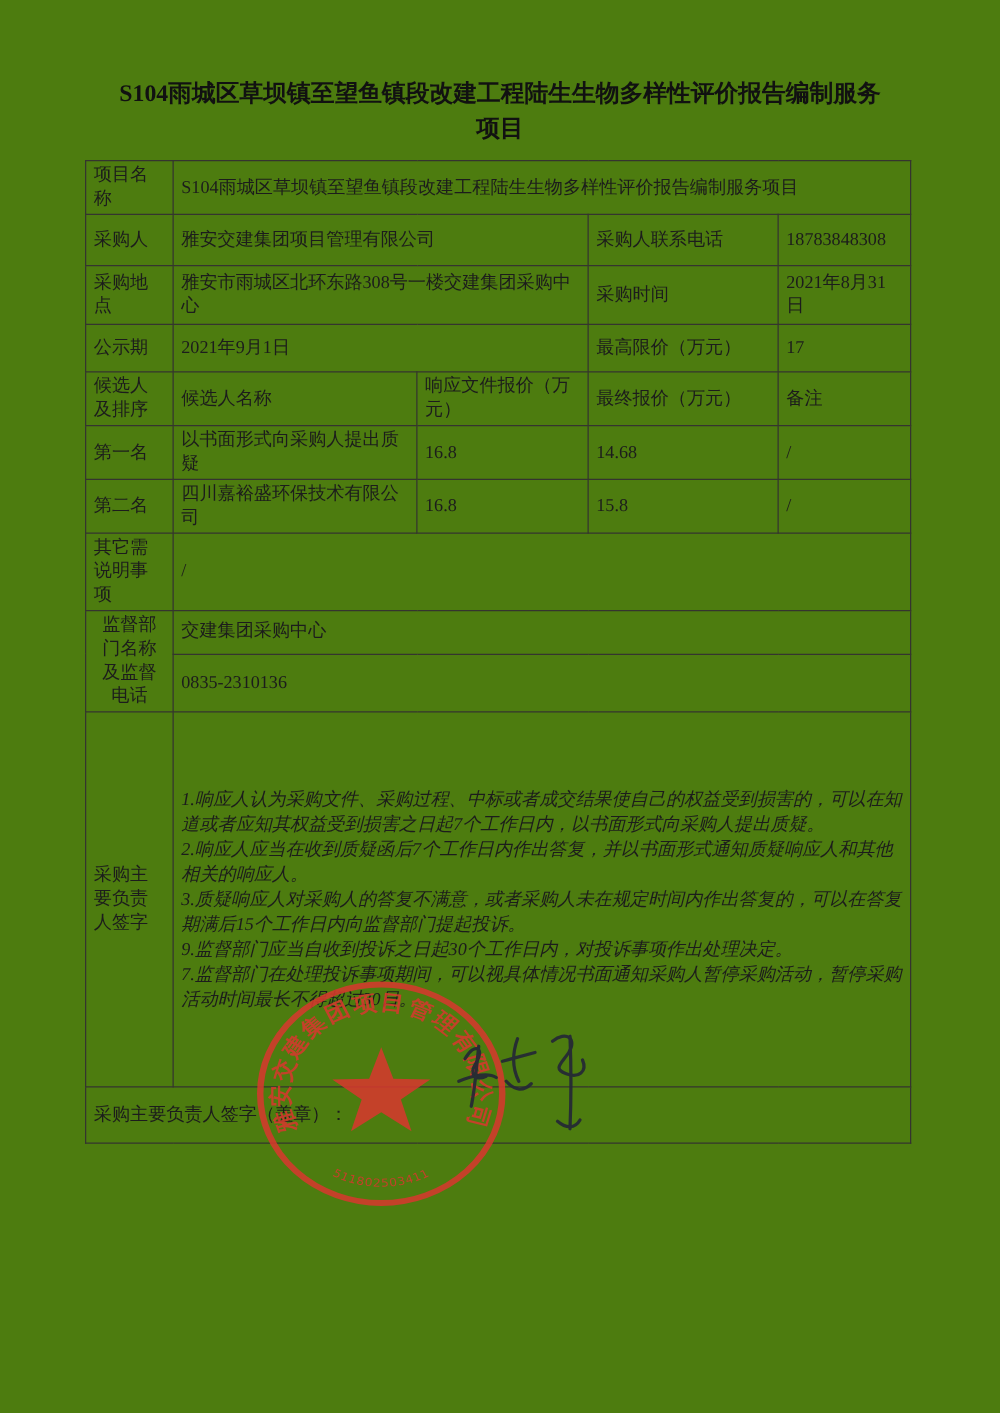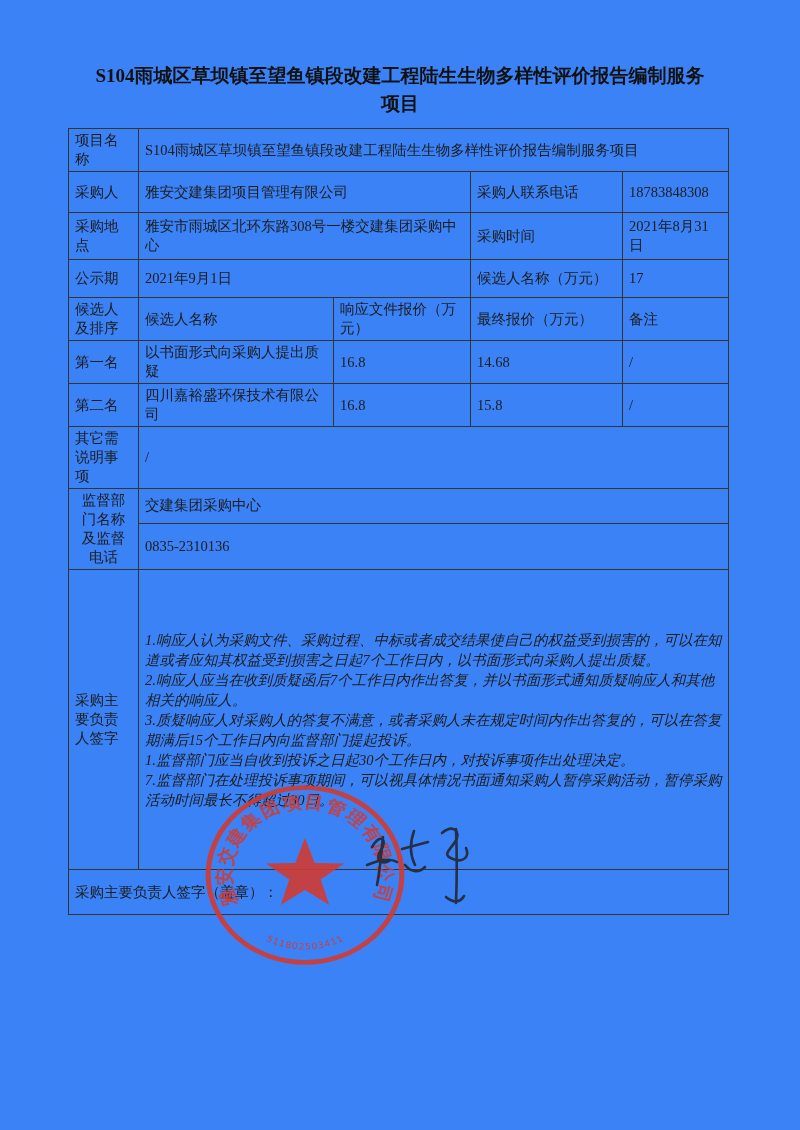--- a/index.html
+++ b/index.html
@@ -1,19 +1,19 @@
 <!DOCTYPE html>
 <html><head>
 <meta charset="utf-8">
 <style>
   * { margin:0; padding:0; box-sizing:border-box; }
   body { background:#e8e8e8; font-family:"Liberation Serif","DejaVu Serif",serif; }
   .page {
     position:relative; width:800px; height:1130px; margin:0 auto;
-    background:#3b82f6; color:#1c1c1c; overflow:hidden;
+    background:#4d7c0f; color:#1c1c1c; overflow:hidden;
   }
   .doc-title {
     position:absolute; top:62px; left:60px; width:680px;
     text-align:center; font-weight:bold; font-size:19px; line-height:28px;
     color:#111;
   }
   table.main {
     position:absolute; left:68px; top:128px; width:660px;
     border-collapse:collapse; table-layout:fixed;
   }
@@ -74,21 +74,21 @@
     <tr style="height:47px">
       <td class="lab">采购地点</td>
       <td colspan="2">雅安市雨城区北环东路308号一楼交建集团采购中心</td>
       <td class="ctr">采购时间</td>
       <td class="ctr">2021年8月31日</td>
     </tr>
 
     <tr style="height:38px">
       <td class="lab">公示期</td>
       <td colspan="2">2021年9月1日</td>
-      <td class="ctr">候选人名称（万元）</td>
+      <td class="ctr">最高限价（万元）</td>
       <td class="ctr">17</td>
     </tr>
 
     <tr style="height:40px">
       <td class="lab">候选人及排序</td>
       <td class="ctr">候选人名称</td>
       <td class="ctr">响应文件报价（万元）</td>
       <td class="ctr">最终报价（万元）</td>
       <td class="ctr">备注</td>
     </tr>
@@ -122,21 +122,21 @@
       <td colspan="4" class="ctr">0835-2310136</td>
     </tr>
 
     <tr style="height:300px">
       <td class="lab">采购主要负责人签字</td>
       <td colspan="4" class="obj-cell">
         <div class="obj-inner">
           <div>1.响应人认为采购文件、采购过程、中标或者成交结果使自己的权益受到损害的，可以在知道或者应知其权益受到损害之日起7个工作日内，以书面形式向采购人提出质疑。</div>
           <div>2.响应人应当在收到质疑函后7个工作日内作出答复，并以书面形式通知质疑响应人和其他相关的响应人。</div>
           <div>3.质疑响应人对采购人的答复不满意，或者采购人未在规定时间内作出答复的，可以在答复期满后15个工作日内向监督部门提起投诉。</div>
-          <div>1.监督部门应当自收到投诉之日起30个工作日内，对投诉事项作出处理决定。</div>
+          <div>9.监督部门应当自收到投诉之日起30个工作日内，对投诉事项作出处理决定。</div>
           <div>7.监督部门在处理投诉事项期间，可以视具体情况书面通知采购人暂停采购活动，暂停采购活动时间最长不得超过30日。</div>
         </div>
       </td>
     </tr>
 
     <tr style="height:45px">
       <td colspan="5" class="sig-cell">采购主要负责人签字（盖章）：</td>
     </tr>
   </tbody>
     </table>

